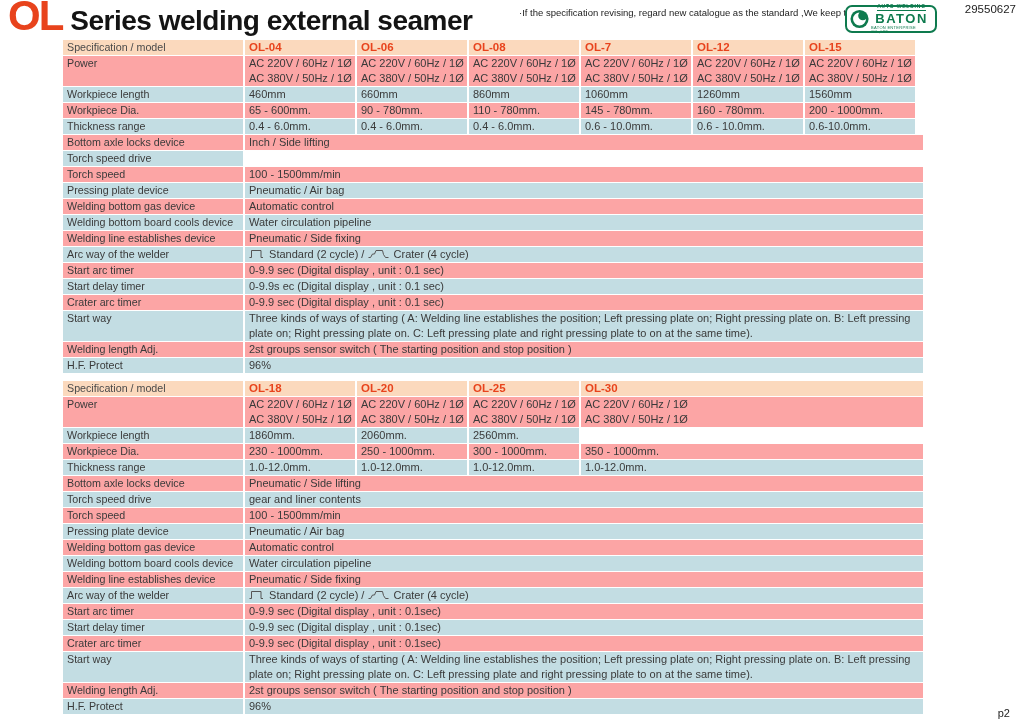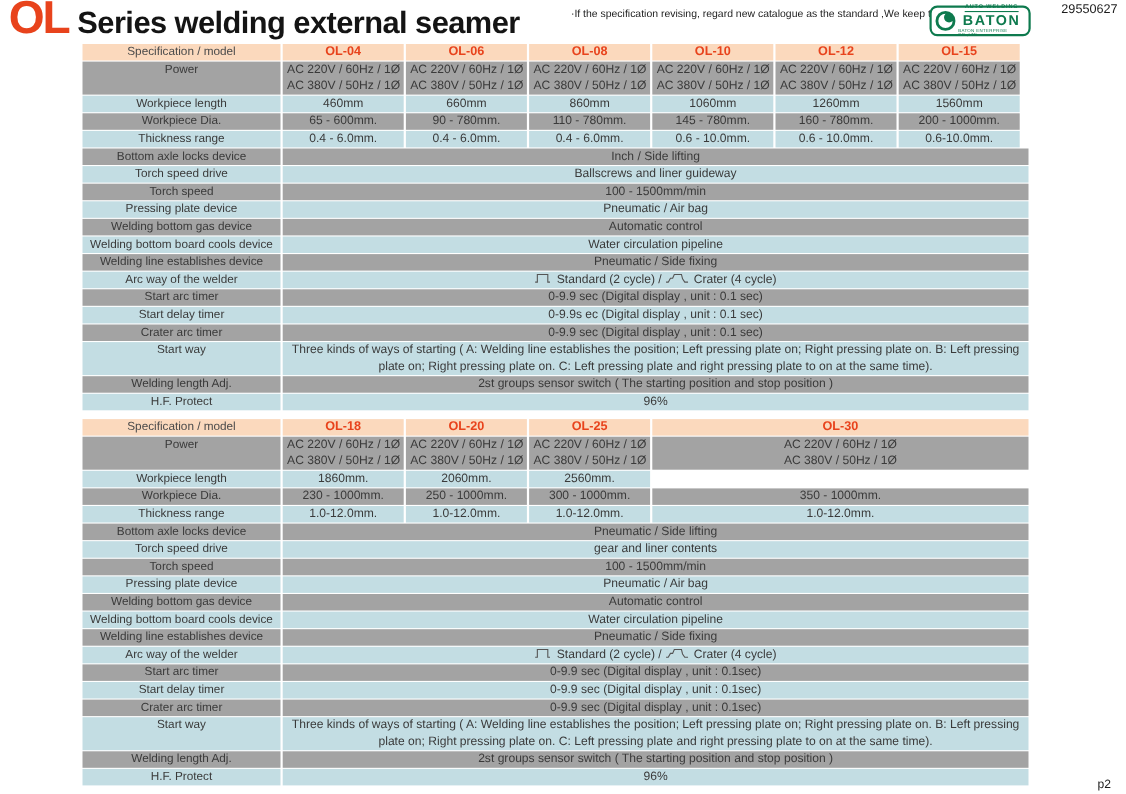--- a/index.html
+++ b/index.html
@@ -27,29 +27,29 @@
     border:2px solid var(--logo-green);border-radius:7px;background:#fff;
     display:flex;align-items:center;padding:1px 3px;gap:2px;
   }
   .logo-txt{display:flex;flex-direction:column;align-items:center;line-height:1;}
   .logo-top{font-size:5px;font-weight:bold;color:var(--logo-green);letter-spacing:0.8px;border-bottom:1px solid var(--logo-green);padding-bottom:1px;margin-bottom:1px;}
   .logo-name{font-size:13px;font-weight:bold;color:var(--logo-green);letter-spacing:1.5px;}
   .logo-sub{font-size:4px;color:var(--logo-green);letter-spacing:0.3px;margin-top:1px;}
   .date{position:absolute;right:8px;top:3px;font-size:11.5px;color:#1c1c1c;}
   .pageno{position:absolute;right:14px;bottom:3px;font-size:11px;color:#1c1c1c;}
   
-  .tables{position:absolute;left:75px;top:40px;width:860px;text-align:center;}
+  .tables{position:absolute;left:63px;top:40px;width:860px;}
   .tbl{width:860px;margin-bottom:8px;}
   .row{display:flex;gap:2px;margin-bottom:1px;}
   .cell{padding:0 4px;font-size:11px;line-height:15px;min-height:15px;}
   .lab{width:180px;flex:none;font-size:10.7px;white-space:nowrap;position:relative;z-index:1;}
   .dcol{width:110px;flex:none;white-space:nowrap;}
   .dcol.grow{flex:1;}
   .span{flex:1;}
-  .white{background:#a3a3a3;}
+  .white{background:#fca5a5;}
   .blue{background:var(--row-blue);}
   .peach{background:var(--header-bg);color:#4a4a4a;}
   .peach.model{color:var(--accent-red);font-weight:bold;font-size:11.5px;}
   .wave{vertical-align:-1px;margin-right:2px;}
 </style>
 </head>
 <body>
 
 <div class="hdr">
   <div class="title">
@@ -72,21 +72,21 @@
   <div class="date">29550627</div>
 </div>
 
 <div class="tables">
   <div class="tbl">
       <div class="row">
         <div class="cell lab peach">Specification / model</div>
         <div class="cell dcol peach model">OL-04</div>
         <div class="cell dcol peach model">OL-06</div>
         <div class="cell dcol peach model">OL-08</div>
-        <div class="cell dcol peach model">OL-10</div>
+        <div class="cell dcol peach model">OL-7</div>
         <div class="cell dcol peach model">OL-12</div>
         <div class="cell dcol peach model">OL-15</div>
       </div>
       <div class="row">
         <div class="cell lab white">Power</div>
         <div class="cell dcol white">AC 220V / 60Hz / 1Ø<br>AC 380V / 50Hz / 1Ø</div>
         <div class="cell dcol white">AC 220V / 60Hz / 1Ø<br>AC 380V / 50Hz / 1Ø</div>
         <div class="cell dcol white">AC 220V / 60Hz / 1Ø<br>AC 380V / 50Hz / 1Ø</div>
         <div class="cell dcol white">AC 220V / 60Hz / 1Ø<br>AC 380V / 50Hz / 1Ø</div>
         <div class="cell dcol white">AC 220V / 60Hz / 1Ø<br>AC 380V / 50Hz / 1Ø</div>
@@ -118,21 +118,20 @@
         <div class="cell dcol blue">0.6 - 10.0mm.</div>
         <div class="cell dcol blue">0.6 - 10.0mm.</div>
         <div class="cell dcol blue">0.6-10.0mm.</div>
       </div>
       <div class="row">
         <div class="cell lab white">Bottom axle locks device</div>
         <div class="cell span white">Inch / Side lifting</div>
       </div>
       <div class="row">
         <div class="cell lab blue">Torch speed drive</div>
-        <div class="cell span blue">Ballscrews and liner guideway</div>
       </div>
       <div class="row">
         <div class="cell lab white">Torch speed</div>
         <div class="cell span white">100 - 1500mm/min</div>
       </div>
       <div class="row">
         <div class="cell lab blue">Pressing plate device</div>
         <div class="cell span blue">Pneumatic / Air bag</div>
       </div>
       <div class="row">

